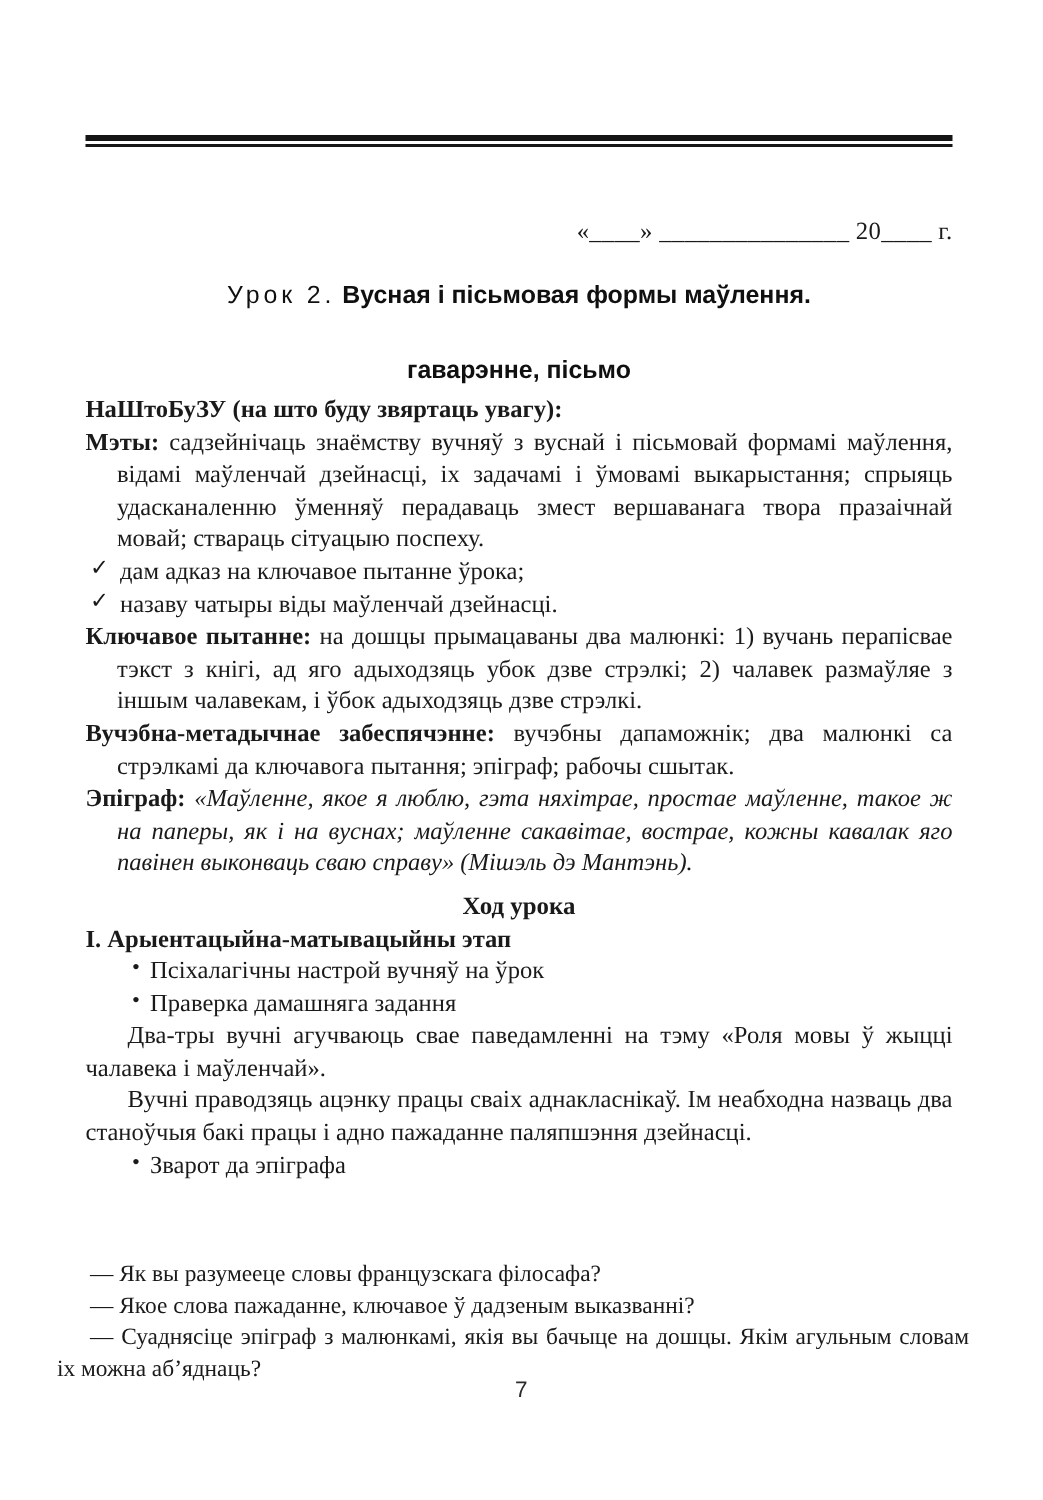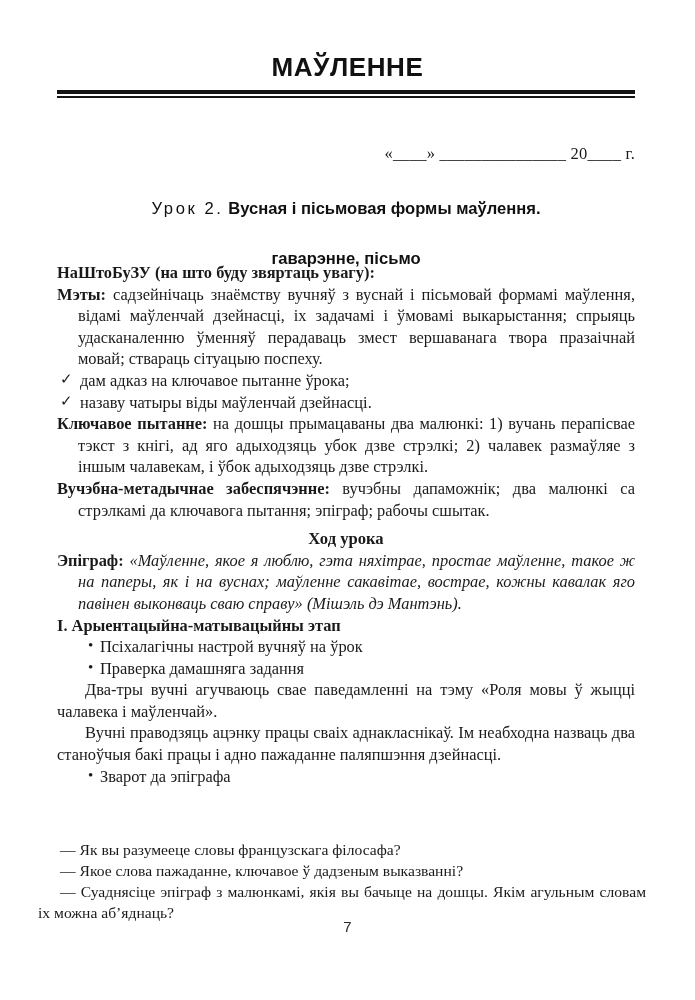--- a/index.html
+++ b/index.html
@@ -62,21 +62,21 @@
     width: 578px;
     text-align: right;
     font-size: 16.5px;
     letter-spacing: 0.2px;
     white-space: pre;
   }
 
   
   .lesson-heading {
     position: absolute;
-    top: 196px;
+    top: 184px;
     left: 80px;
     width: 532px;
     text-align: center;
     font-family: "Liberation Sans", "DejaVu Sans", sans-serif;
     font-size: 16.6px;
     line-height: 25px;
     font-weight: bold;
     color: #101010;
   }
   .lesson-heading .lesson-no {
@@ -192,21 +192,20 @@
     font-family: "Liberation Sans", "DejaVu Sans", sans-serif;
     font-size: 15px;
     color: #2a2a2a;
   }
 </style>
 </head>
 <body>
 
 <div class="page">
 
-  <div class="header-title">МАЎЛЕННЕ</div>
 
   <div class="header-rule">
     <div class="thick"></div>
     <div class="gap"></div>
     <div class="thin"></div>
   </div>
 
   <div class="date-line">«____» _______________ 20____ г.</div>
 
   <div class="lesson-heading">
@@ -224,23 +223,23 @@
 
     <ul class="checklist">
       <li><span class="tick">✓</span><span>дам адказ на ключавое пытанне ўрока;</span></li>
       <li><span class="tick">✓</span><span>назаву чатыры віды маўленчай дзейнасці.</span></li>
     </ul>
 
     <p class="blk hang"><b>Ключавое пытанне:</b><span> на дошцы прымацаваны два малюнкі: 1) вучань перапісвае тэкст з кнігі, ад яго адыходзяць убок дзве стрэлкі; 2) чалавек размаўляе з іншым чалавекам, і ўбок адыходзяць дзве стрэлкі.</span></p>
 
     <p class="blk hang"><b>Вучэбна-метадычнае забеспячэнне:</b><span> вучэбны дапаможнік; два малюнкі са стрэлкамі да ключавога пытання; эпіграф; рабочы сшытак.</span></p>
 
+    <p class="blk epigraph"><b>Эпіграф:</b><span> «Маўленне, якое я люблю, гэта няхітрае, простае маўленне, такое ж на паперы, як і на вуснах; маўленне сакавітае, вострае, кожны кавалак яго павінен выконваць сваю справу» (Мішэль дэ Мантэнь).</span></p>
+
     <p class="blk section-title">Ход урока</p>
-
-    <p class="blk epigraph"><b>Эпіграф:</b><span> «Маўленне, якое я люблю, гэта няхітрае, простае маўленне, такое ж на паперы, як і на вуснах; маўленне сакавітае, вострае, кожны кавалак яго павінен выконваць сваю справу» (Мішэль дэ Мантэнь).</span></p>
 
     <p class="blk stage-title">І. Арыентацыйна-матывацыйны этап</p>
 
     <ul class="bullets">
       <li><span class="dot">•</span><span>Псіхалагічны настрой вучняў на ўрок</span></li>
       <li><span class="dot">•</span><span>Праверка дамашняга задання</span></li>
     </ul>
 
     <p class="blk para">Два-тры вучні агучваюць свае паведамленні на тэму «Роля мовы ў жыцці чалавека і маўленчай».</p>
     <p class="blk para">Вучні праводзяць ацэнку працы сваіх аднакласнікаў. Ім неабходна назваць два станоўчыя бакі працы і адно пажаданне паляпшэння дзейнасці.</p>

